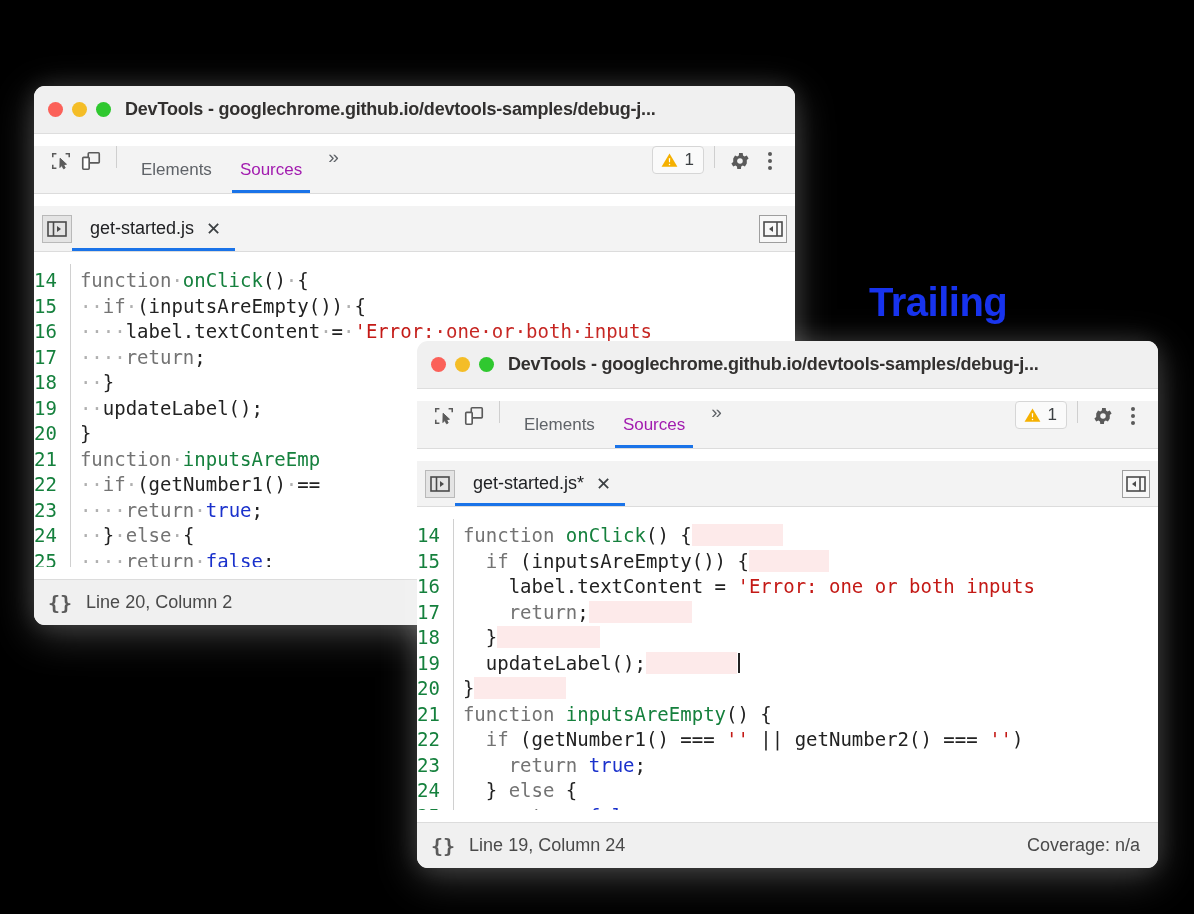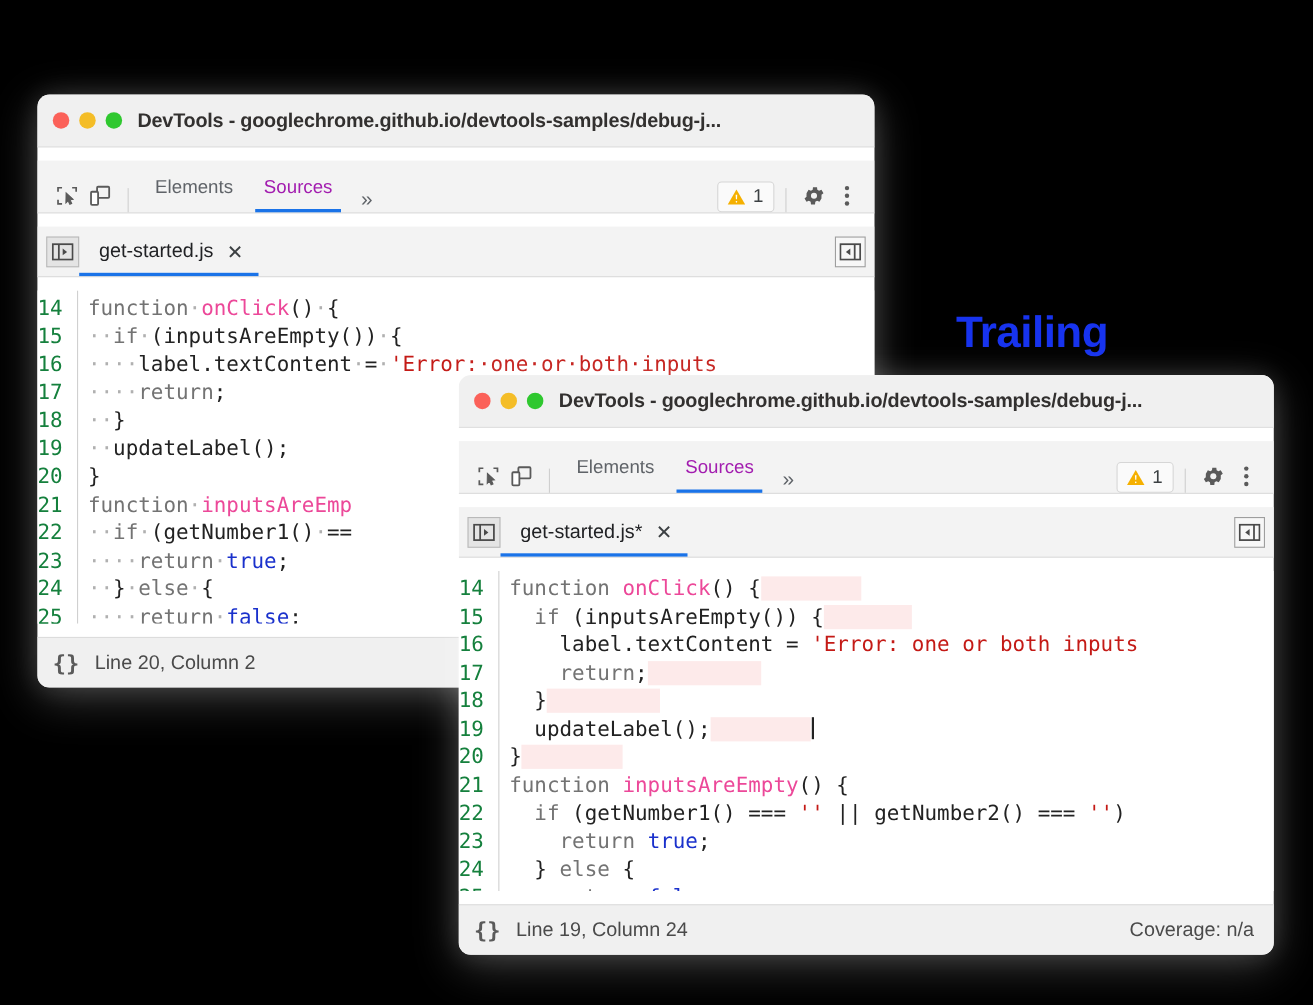--- a/index.html
+++ b/index.html
@@ -73,21 +73,21 @@
     letter-spacing: -0.2px;
   }
 
   
   .dt-toolbar {
     height: 48px;
     min-height: 48px;
     background: #f3f3f3;
     border-bottom: 1px solid #dcdcdc;
     display: flex;
-    align-items: flex-end;
+    align-items: flex-start;
     box-sizing: border-box;
     padding: 0 10px 0 12px;
   }
   .tb-icon {
     width: 30px; height: 30px;
     display: flex; align-items: center; justify-content: center;
     color: #5a5a5a;
     flex: 0 0 auto;
   }
   .vsep { width: 1px; height: 22px; background: #cfcfcf; margin: 0 10px; flex: 0 0 auto; }
@@ -195,21 +195,21 @@
     box-sizing: border-box;
   }
   .codelines .cl {
     font-family: "DejaVu Sans Mono", monospace;
     line-height: 25.5px;
     font-size: 19px;
     color: #222222;
     white-space: pre;
   }
   .kw  { color: #737373; }
-  .fn  { color: #ec4899; }
+  .fn  { color: #15803d; }
   .str { color: #c41a16; }
   .lit { color: #1a31cc; }
   .ws  { color: #b0b0b0; }
   .trail { background: #fdeaea; }
   .caret {
     display: inline-block;
     width: 2px;
     height: 20px;
     background: #222;
     vertical-align: -3px;

